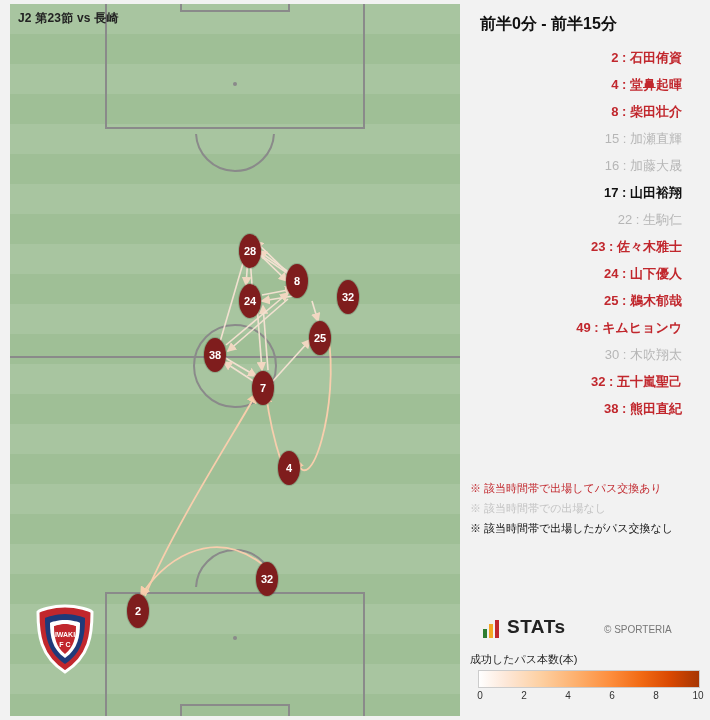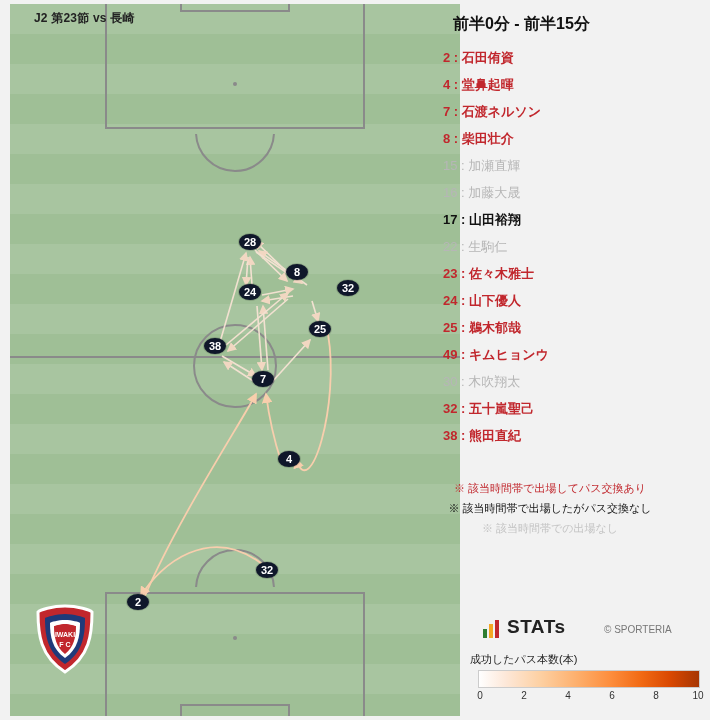--- a/index.html
+++ b/index.html
@@ -20,57 +20,56 @@
   .stripe{position:absolute;left:0;width:100%;background:rgba(255,255,255,0.10);}
   .line{position:absolute;background:transparent;border:2px solid #8a8a8a;box-sizing:border-box;}
   .line-solid{position:absolute;background:#8a8a8a;}
   .circle{position:absolute;border:2px solid #8a8a8a;border-radius:50%;box-sizing:border-box;}
   .dot{position:absolute;width:4px;height:4px;border-radius:50%;background:#8a8a8a;}
 
   #match-title{
     position:absolute;left:8px;top:6px;
     font-size:12px;font-weight:bold;color:#222;
     letter-spacing:0.2px;
-    margin-left:16px;
   }
 
   
   .token{
-    position:absolute;width:22px;height:16px;border-radius:50%;
-    background:#0f172a;color:#fff;
+    position:absolute;width:22px;height:34px;border-radius:50%;
+    background:#7f1d1d;color:#fff;
     font-size:11px;font-weight:bold;
     display:flex;align-items:center;justify-content:center;
     box-shadow:0 0 0 1px rgba(0,0,0,0.15);
     transform:translate(-11px,-11px);
     z-index:5;
   }
 
   
   #crest{
     position:absolute;left:24px;top:600px;width:62px;height:70px;z-index:6;
   }
 
   
-  #panel{position:absolute;left:443px;top:0;width:240px;height:520px;}
+  #panel{position:absolute;left:470px;top:0;width:240px;height:520px;}
   #panel-title{
     position:absolute;left:10px;top:14px;
     font-size:16px;font-weight:bold;color:#111;
   }
   #roster{position:absolute;left:0;top:44px;width:230px;}
   .roster-row{
-    text-align:left;padding-right:18px;
+    text-align:right;padding-right:18px;
     font-size:13px;line-height:27px;height:27px;white-space:nowrap;
   }
   .r-active{color:#c1272d;font-weight:bold;}
   .r-played{color:#111;font-weight:bold;}
   .r-out{color:#b6b6b6;}
 
   #legend{position:absolute;left:0;top:478px;width:232px;}
   .legend-row{
-    text-align:center;padding-right:18px;
+    text-align:left;padding-right:18px;
     font-size:11px;line-height:20px;white-space:nowrap;
   }
   .lg-active{color:#c1272d;}
   .lg-played{color:#111;}
   .lg-out{color:#c3c3c3;}
 
   
   #brand{position:absolute;left:483px;top:616px;display:flex;align-items:flex-end;}
   #brand-mark{display:flex;align-items:flex-end;height:18px;margin-right:6px;}
   #brand-mark i{display:block;width:4px;margin-right:2px;}
@@ -181,39 +180,38 @@
     </svg>
   </div>
 
   <div id="panel">
 
     <div id="panel-title">前半0分 - 前半15分</div>
 
     <div id="roster">
       <div class="roster-row r-active">2 : 石田侑資</div>
       <div class="roster-row r-active">4 : 堂鼻起暉</div>
-      <div class="roster-row r-active">7 : 石渡ネルソン</div>
       <div class="roster-row r-active">8 : 柴田壮介</div>
       <div class="roster-row r-out">15 : 加瀬直輝</div>
       <div class="roster-row r-out">16 : 加藤大晟</div>
       <div class="roster-row r-played">17 : 山田裕翔</div>
       <div class="roster-row r-out">22 : 生駒仁</div>
       <div class="roster-row r-active">23 : 佐々木雅士</div>
       <div class="roster-row r-active">24 : 山下優人</div>
       <div class="roster-row r-active">25 : 鵜木郁哉</div>
       <div class="roster-row r-active">49 : キムヒョンウ</div>
       <div class="roster-row r-out">30 : 木吹翔太</div>
       <div class="roster-row r-active">32 : 五十嵐聖己</div>
       <div class="roster-row r-active">38 : 熊田直紀</div>
     </div>
 
     <div id="legend">
       <div class="legend-row lg-active">※ 該当時間帯で出場してパス交換あり</div>
+      <div class="legend-row lg-out">※ 該当時間帯での出場なし</div>
       <div class="legend-row lg-played">※ 該当時間帯で出場したがパス交換なし</div>
-      <div class="legend-row lg-out">※ 該当時間帯での出場なし</div>
     </div>
   </div>
 
   <div id="brand">
     <span id="brand-mark">
       <i style="height:9px;background:#2e7d32;"></i>
       <i style="height:14px;background:#f5a623;"></i>
       <i style="height:18px;background:#c1272d;"></i>
     </span>
     <span id="brand-text">STATs</span>

